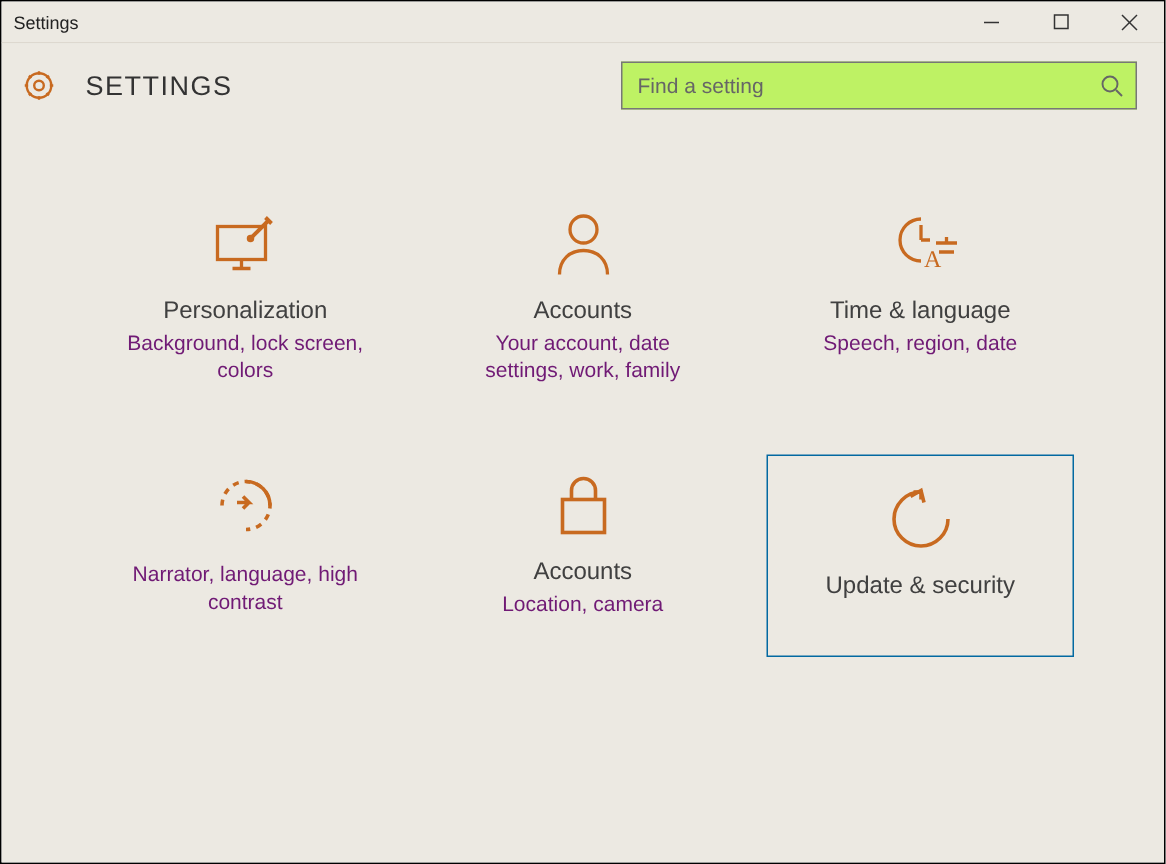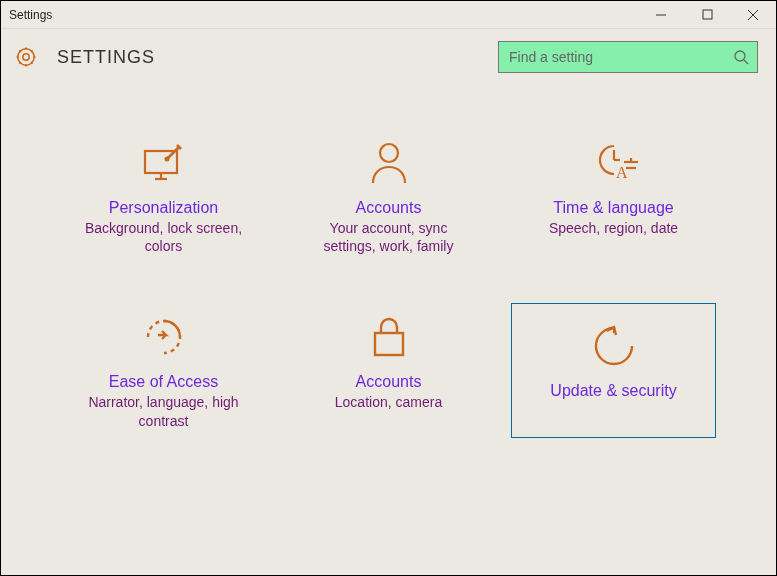--- a/index.html
+++ b/index.html
@@ -43,24 +43,24 @@
     padding: 12px 18px 6px 12px;
   }
   .gear { width: 26px; height: 26px; margin-right: 18px; display:flex; align-items:center; justify-content:center;}
   .app-title {
     font-size: 18px;
     letter-spacing: 1px;
     color: #333;
     flex: 1;
   }
   .search-wrap {
-    width: 260px;
+    width: 344px;
     height: 32px;
     border: 1px solid #777;
-    background: #86efac;
+    background: #bef264;
     display: flex;
     align-items: center;
     padding: 0 8px;
   }
   .search-input {
     flex: 1;
     border: none;
     background: transparent;
     font-size: 14px;
     color: #555;
@@ -89,21 +89,21 @@
     width: 52px;
     height: 52px;
     margin-bottom: 10px;
     display: flex;
     align-items: center;
     justify-content: center;
   }
   .tile-icon svg { stroke: #c86a20; fill: none; }
   .tile-title {
     font-size: 16px;
-    color: #6d28d9;
+    color: #404040;
     margin-bottom: 2px;
   }
   .tile-desc {
     font-size: 14px;
     color: #701a75;
     line-height: 1.3;
     max-width: 170px;
   }
   .highlighted {
     border: 1px solid #0369a1;
@@ -174,21 +174,21 @@
     </div>
 
     <div class="tile">
       <span class="tile-icon">
         <svg width="44" height="48" viewBox="0 0 44 48" stroke-width="2.2">
           <circle cx="22" cy="14" r="9"></circle>
           <path d="M6 44c0-10 7-16 16-16s16 6 16 16"></path>
         </svg>
       </span>
       <div class="tile-title">Accounts</div>
-      <div class="tile-desc">Your account, sync settings, work, family</div>
+      <div class="tile-desc">Your account, date settings, work, family</div>
     </div>
 
     <div class="tile">
       <span class="tile-icon">
         <svg width="52" height="46" viewBox="0 0 52 46" stroke-width="2.2">
           <path d="M26 6 A14 14 0 1 0 26 34"></path>
           <line x1="26" y1="10" x2="26" y2="20"></line>
           <line x1="26" y1="20" x2="32" y2="20"></line>
           <text x="28" y="38" font-size="16" fill="#c86a20" stroke="none" font-family="Segoe UI">A</text>
           <line x1="36" y1="22" x2="50" y2="22"></line>
@@ -201,21 +201,20 @@
     </div>
 
     <div class="tile">
       <span class="tile-icon">
         <svg width="48" height="48" viewBox="0 0 48 48" stroke-width="2.4">
           <path d="M8 24 A16 16 0 1 1 24 40" stroke-dasharray="4 4"></path>
           <path d="M24 8 A16 16 0 0 1 40 24"></path>
           <path d="M18 22 L26 22 L22 18 M26 22 L22 26"></path>
         </svg>
       </span>
-      <div class="tile-title">Ease of Access</div>
       <div class="tile-desc">Narrator, language, high contrast</div>
     </div>
 
     <div class="tile">
       <span class="tile-icon">
         <svg width="40" height="48" viewBox="0 0 40 48" stroke-width="2.4">
           <rect x="6" y="20" width="28" height="22"></rect>
           <path d="M12 20 v-6 a8 8 0 0 1 16 0 v6"></path>
         </svg>
       </span>

